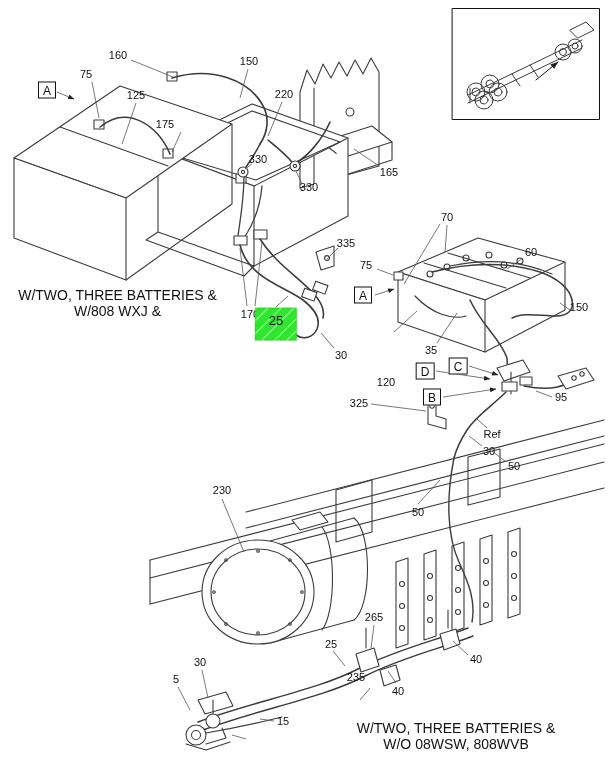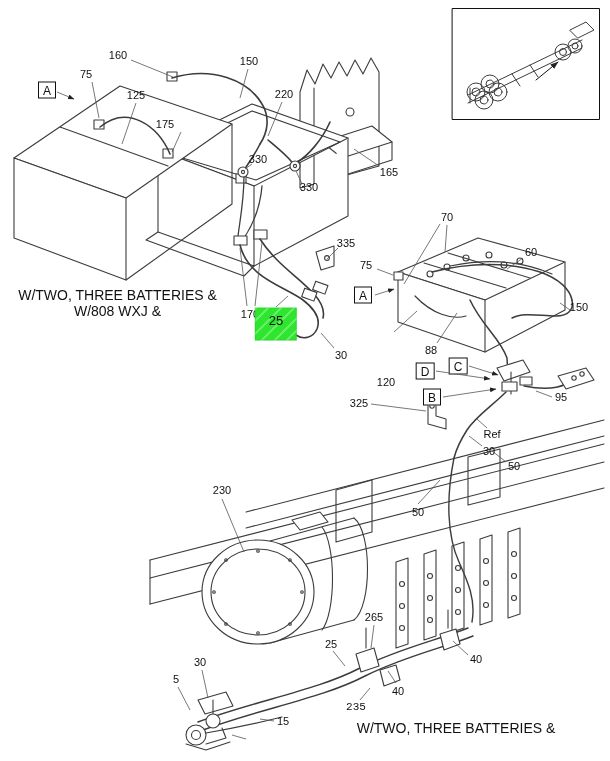--- a/index.html
+++ b/index.html
@@ -280,43 +280,44 @@
       <div class="callout" style="left: 346px; top: 243px;">335</div>
       <div class="callout" style="left: 250px; top: 314px;">170</div>
       <div class="callout highlight" style="left: 276px; top: 324px; background-color: rgb(46, 230, 46);">25</div>
       <div class="callout" style="left: 341px; top: 355px;">30</div>
       <div class="callout" style="left: 447px; top: 217px;">70</div>
       <div class="callout" style="left: 366px; top: 265px;">75</div>
       <div class="callout" style="left: 531px; top: 252px;">60</div>
       <div class="callout boxed" style="left: 363px; top: 295px;">A</div>
       <div class="callout" style="left: 579px; top: 307px;">150</div>
       <div class="callout" style="left: 386px; top: 338px; margin-top: 44px;">120</div>
-      <div class="callout" style="left: 431px; top: 350px;">88</div>
+      <div class="callout" style="left: 431px; top: 350px;">35</div>
       <div class="callout boxed" style="left: 425px; top: 371px;">D</div>
       <div class="callout boxed" style="left: 458px; top: 366px;">C</div>
       <div class="callout boxed" style="left: 432px; top: 397px;">B</div>
       <div class="callout" style="left: 561px; top: 397px;">95</div>
       <div class="callout" style="left: 359px; top: 403px;">325</div>
       <div class="callout" style="left: 492px; top: 434px;">Ref</div>
       <div class="callout" style="left: 489px; top: 451px;">30</div>
       <div class="callout" style="left: 514px; top: 466px;">50</div>
       <div class="callout" style="left: 418px; top: 512px;">50</div>
       <div class="callout" style="left: 222px; top: 490px;">230</div>
       <div class="callout" style="left: 374px; top: 617px;">265</div>
       <div class="callout" style="left: 331px; top: 644px;">25</div>
       <div class="callout" style="left: 476px; top: 659px;">40</div>
       <div class="callout" style="left: 398px; top: 691px;">40</div>
-      <div class="callout" style="left: 356px; top: 707px; font-family: Liberation Mono, monospace;">235</div>
+      <div class="callout" style="left: 356px; top: 677px;">235</div>
       <div class="callout" style="left: 200px; top: 662px;">30</div>
       <div class="callout" style="left: 176px; top: 679px;">5</div>
       <div class="callout" style="left: 283px; top: 721px;">15</div>
       <div class="callout" style="left: 255px; top: 741px; margin-top: 40px;">20</div>
     </div>
 
   <div class="note" style="left:15px; top:287px; width:205px;">
     <div>W/TWO, THREE BATTERIES &amp;</div>
     <div>W/808 WXJ &amp;</div>
   </div>
   <div class="note" style="left:350px; top:720px; width:212px;">
     <div>W/TWO, THREE BATTERIES &amp;</div>
+    <div>W/O 08WSW, 808WVB</div>
   </div>
 
 </div>
 
 </body></html>

